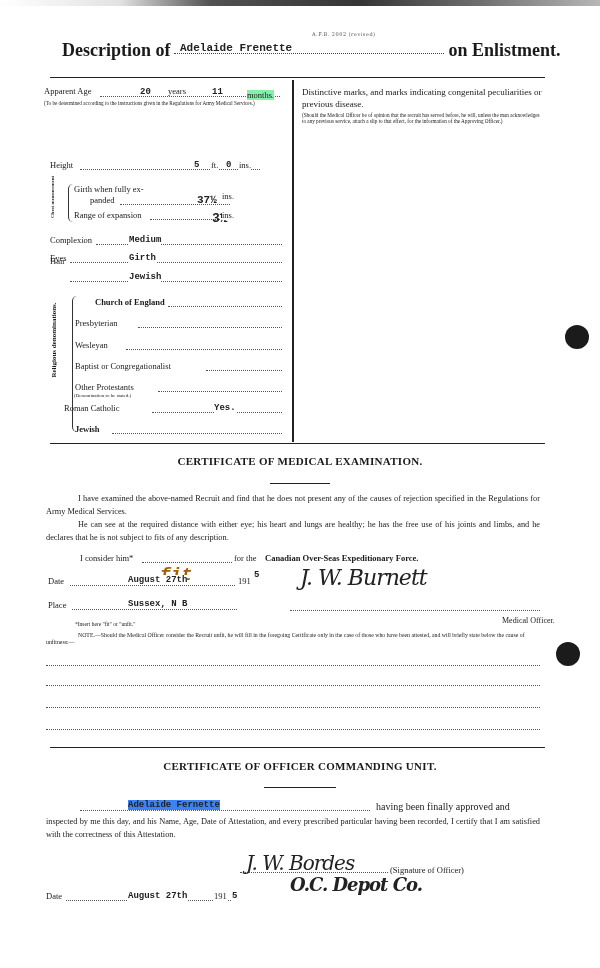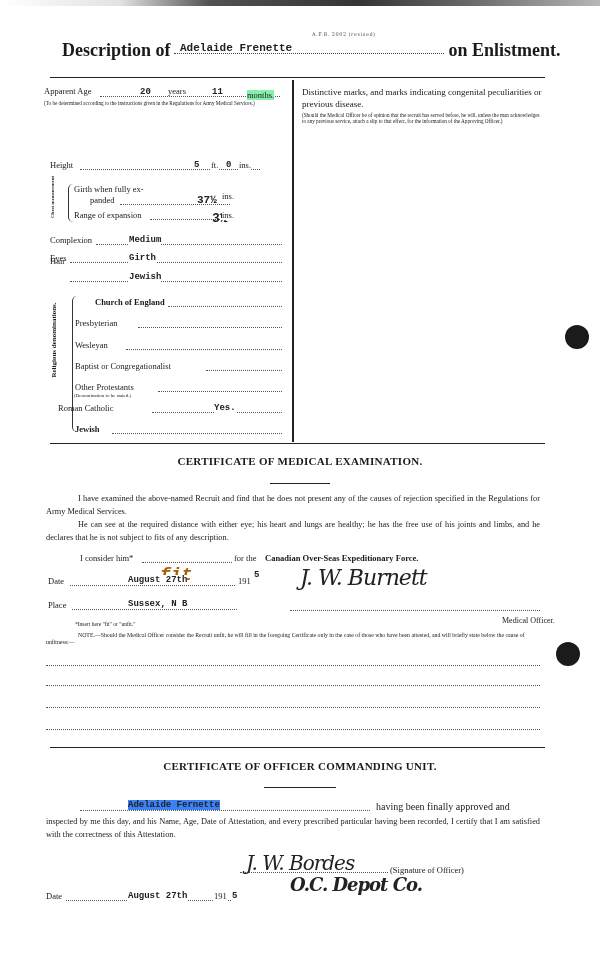--- a/index.html
+++ b/index.html
@@ -93,21 +93,21 @@
   <div class="abs lbl" style="left:75px;top:340px;">Wesleyan</div>
   <div class="abs dotline" style="left:126px;top:349px;width:156px;"></div>
 
   <div class="abs lbl" style="left:75px;top:361px;">Baptist or Congregationalist</div>
   <div class="abs dotline" style="left:206px;top:370px;width:76px;"></div>
 
   <div class="abs lbl" style="left:75px;top:382px;">Other Protestants</div>
   <div class="abs dotline" style="left:158px;top:391px;width:124px;"></div>
   <div class="abs small" style="left:74px;top:393px;font-size:5px;">(Denomination to be stated.)</div>
 
-  <div class="abs lbl" style="left:58px;top:403px;">Roman Catholic</div>
+  <div class="abs lbl" style="left:64px;top:403px;">Roman Catholic</div>
   <div class="abs dotline" style="left:152px;top:412px;width:130px;"></div>
   <div class="abs val" style="left:214px;top:403px;background:#fff;">Yes.</div>
 
   <div class="abs lbl" style="left:75px;top:424px;font-weight:bold;">Jewish</div>
   <div class="abs dotline" style="left:112px;top:433px;width:170px;"></div>
 </div>
 
 <div class="abs lbl" style="left:302px;top:86px;width:240px;white-space:normal;line-height:12px;font-size:9px;">Distinctive marks, and marks indicating congenital peculiarities or previous disease.</div>
 <div class="abs small" style="left:302px;top:112px;width:240px;">(Should the Medical Officer be of opinion that the recruit has served before, he will, unless the man acknowledges to any previous service, attach a slip to that effect, for the information of the Approving Officer.)</div>
 

